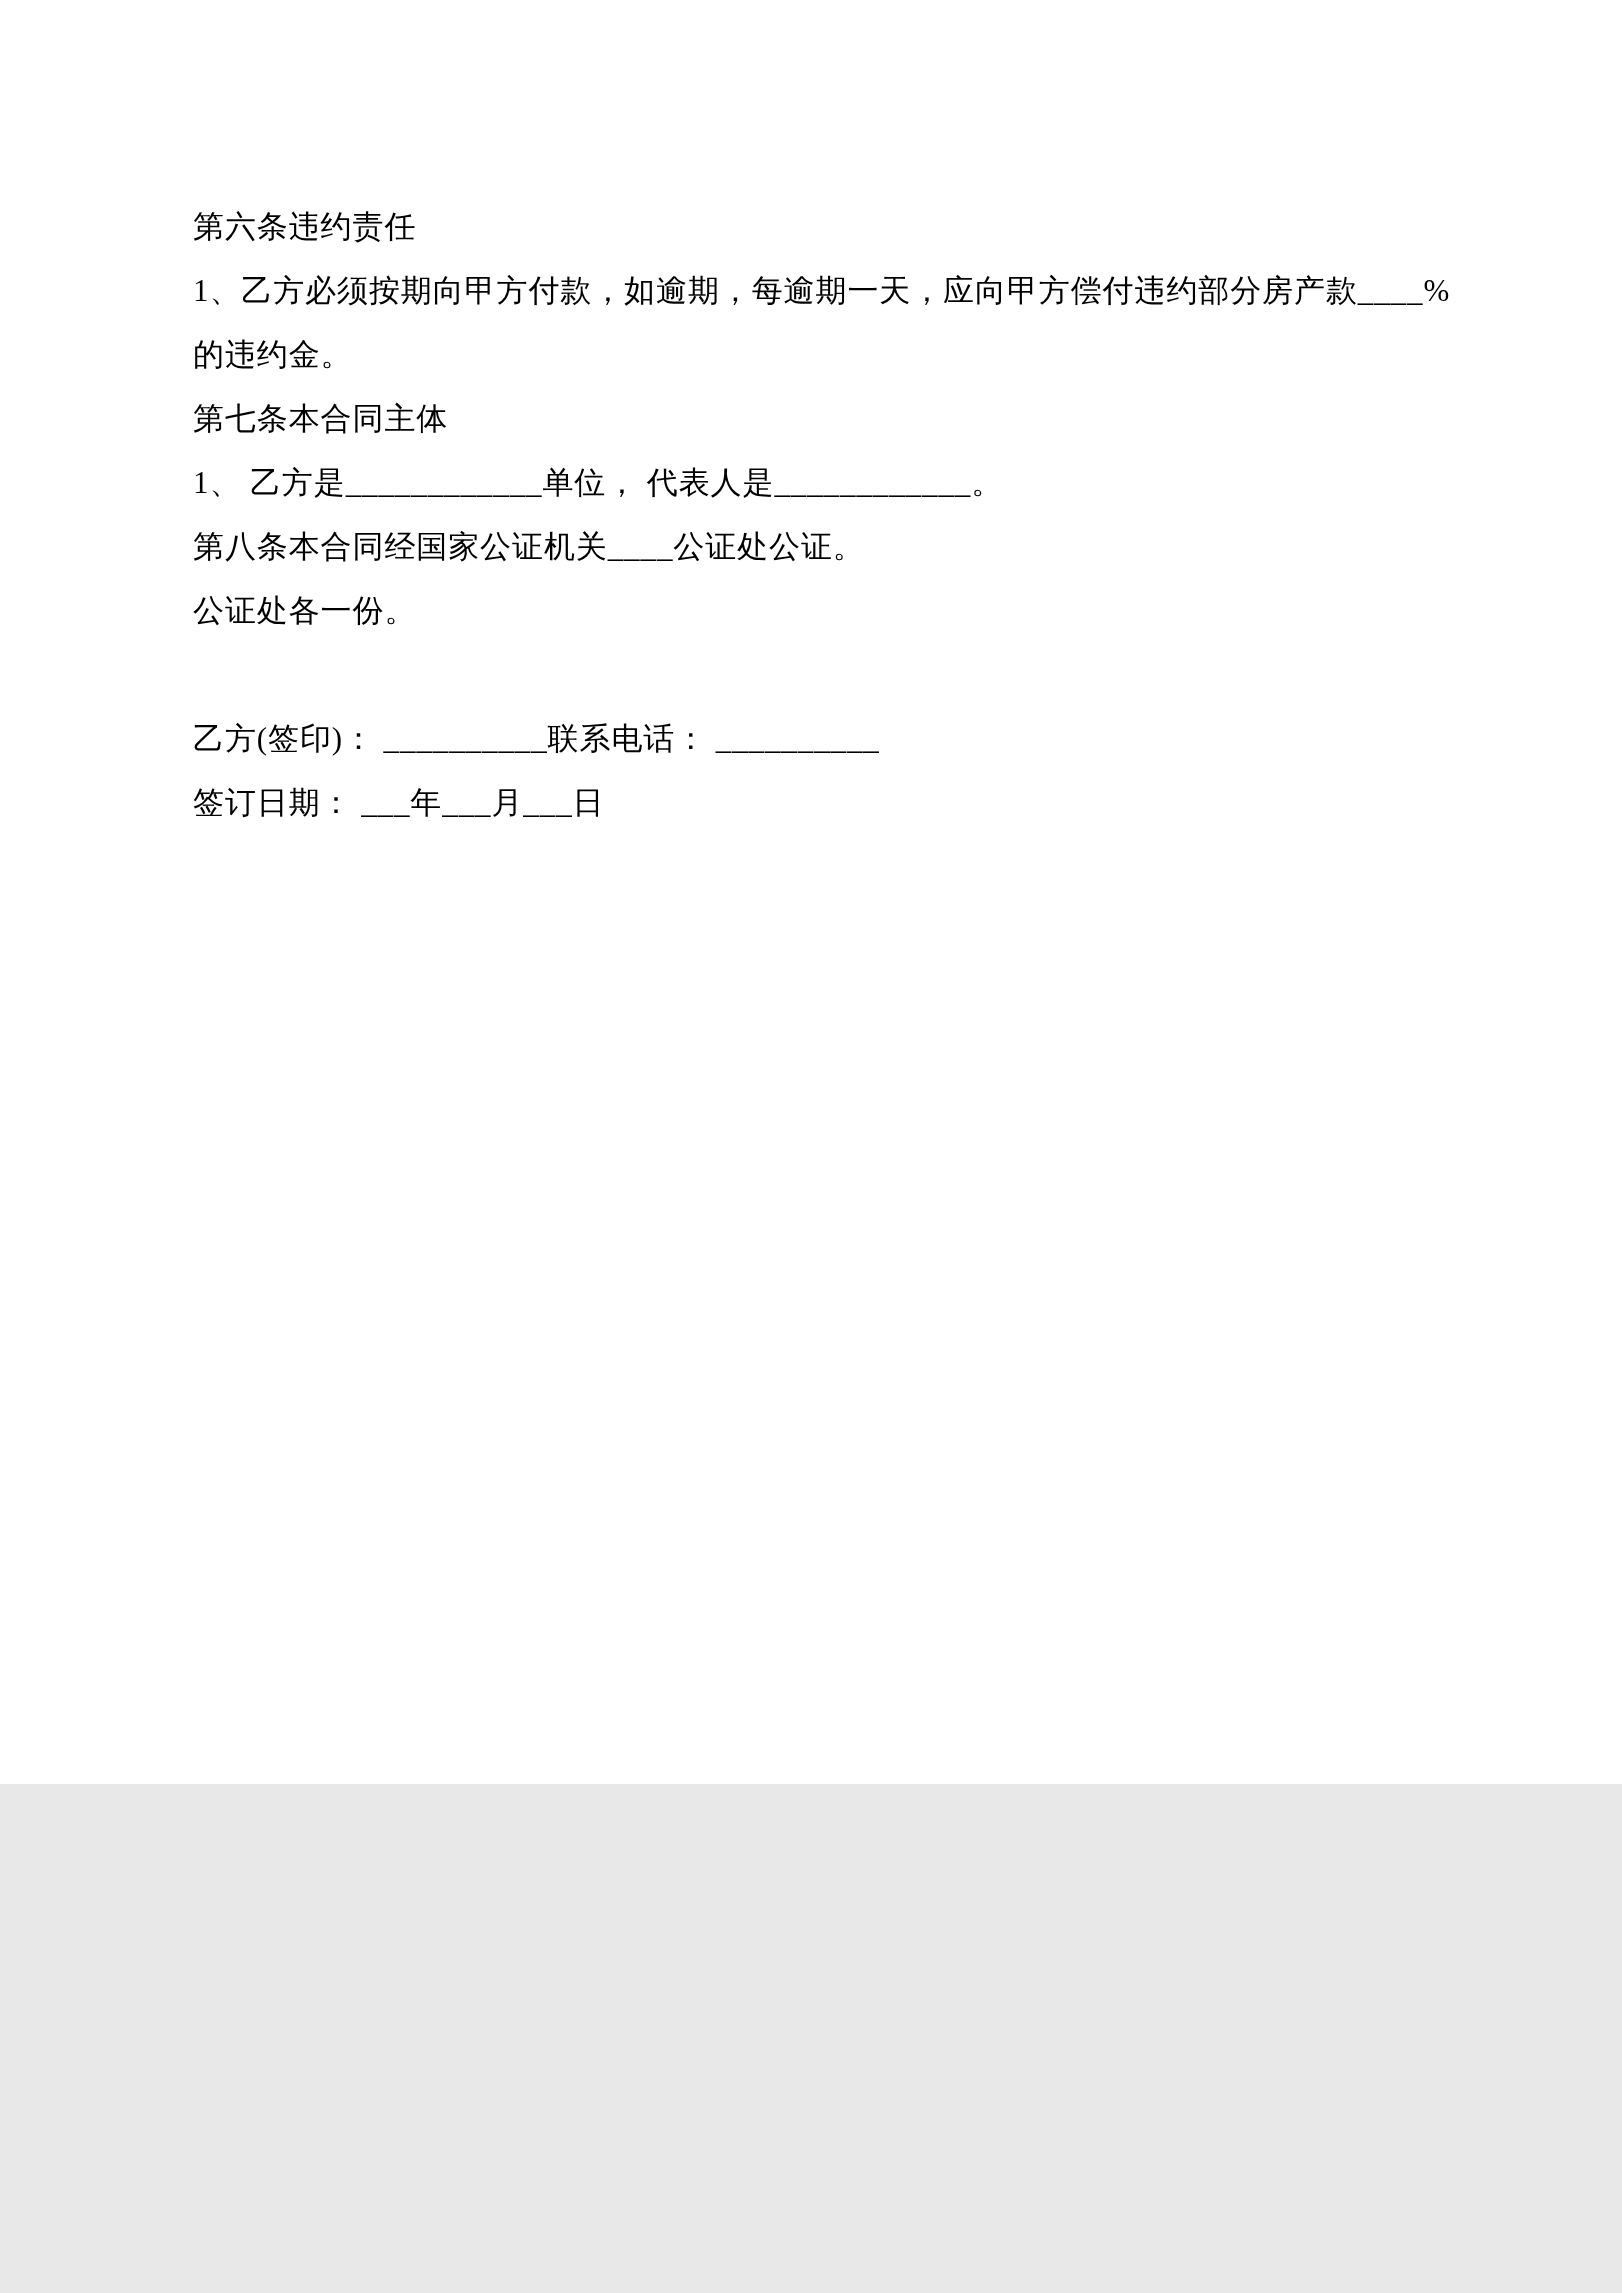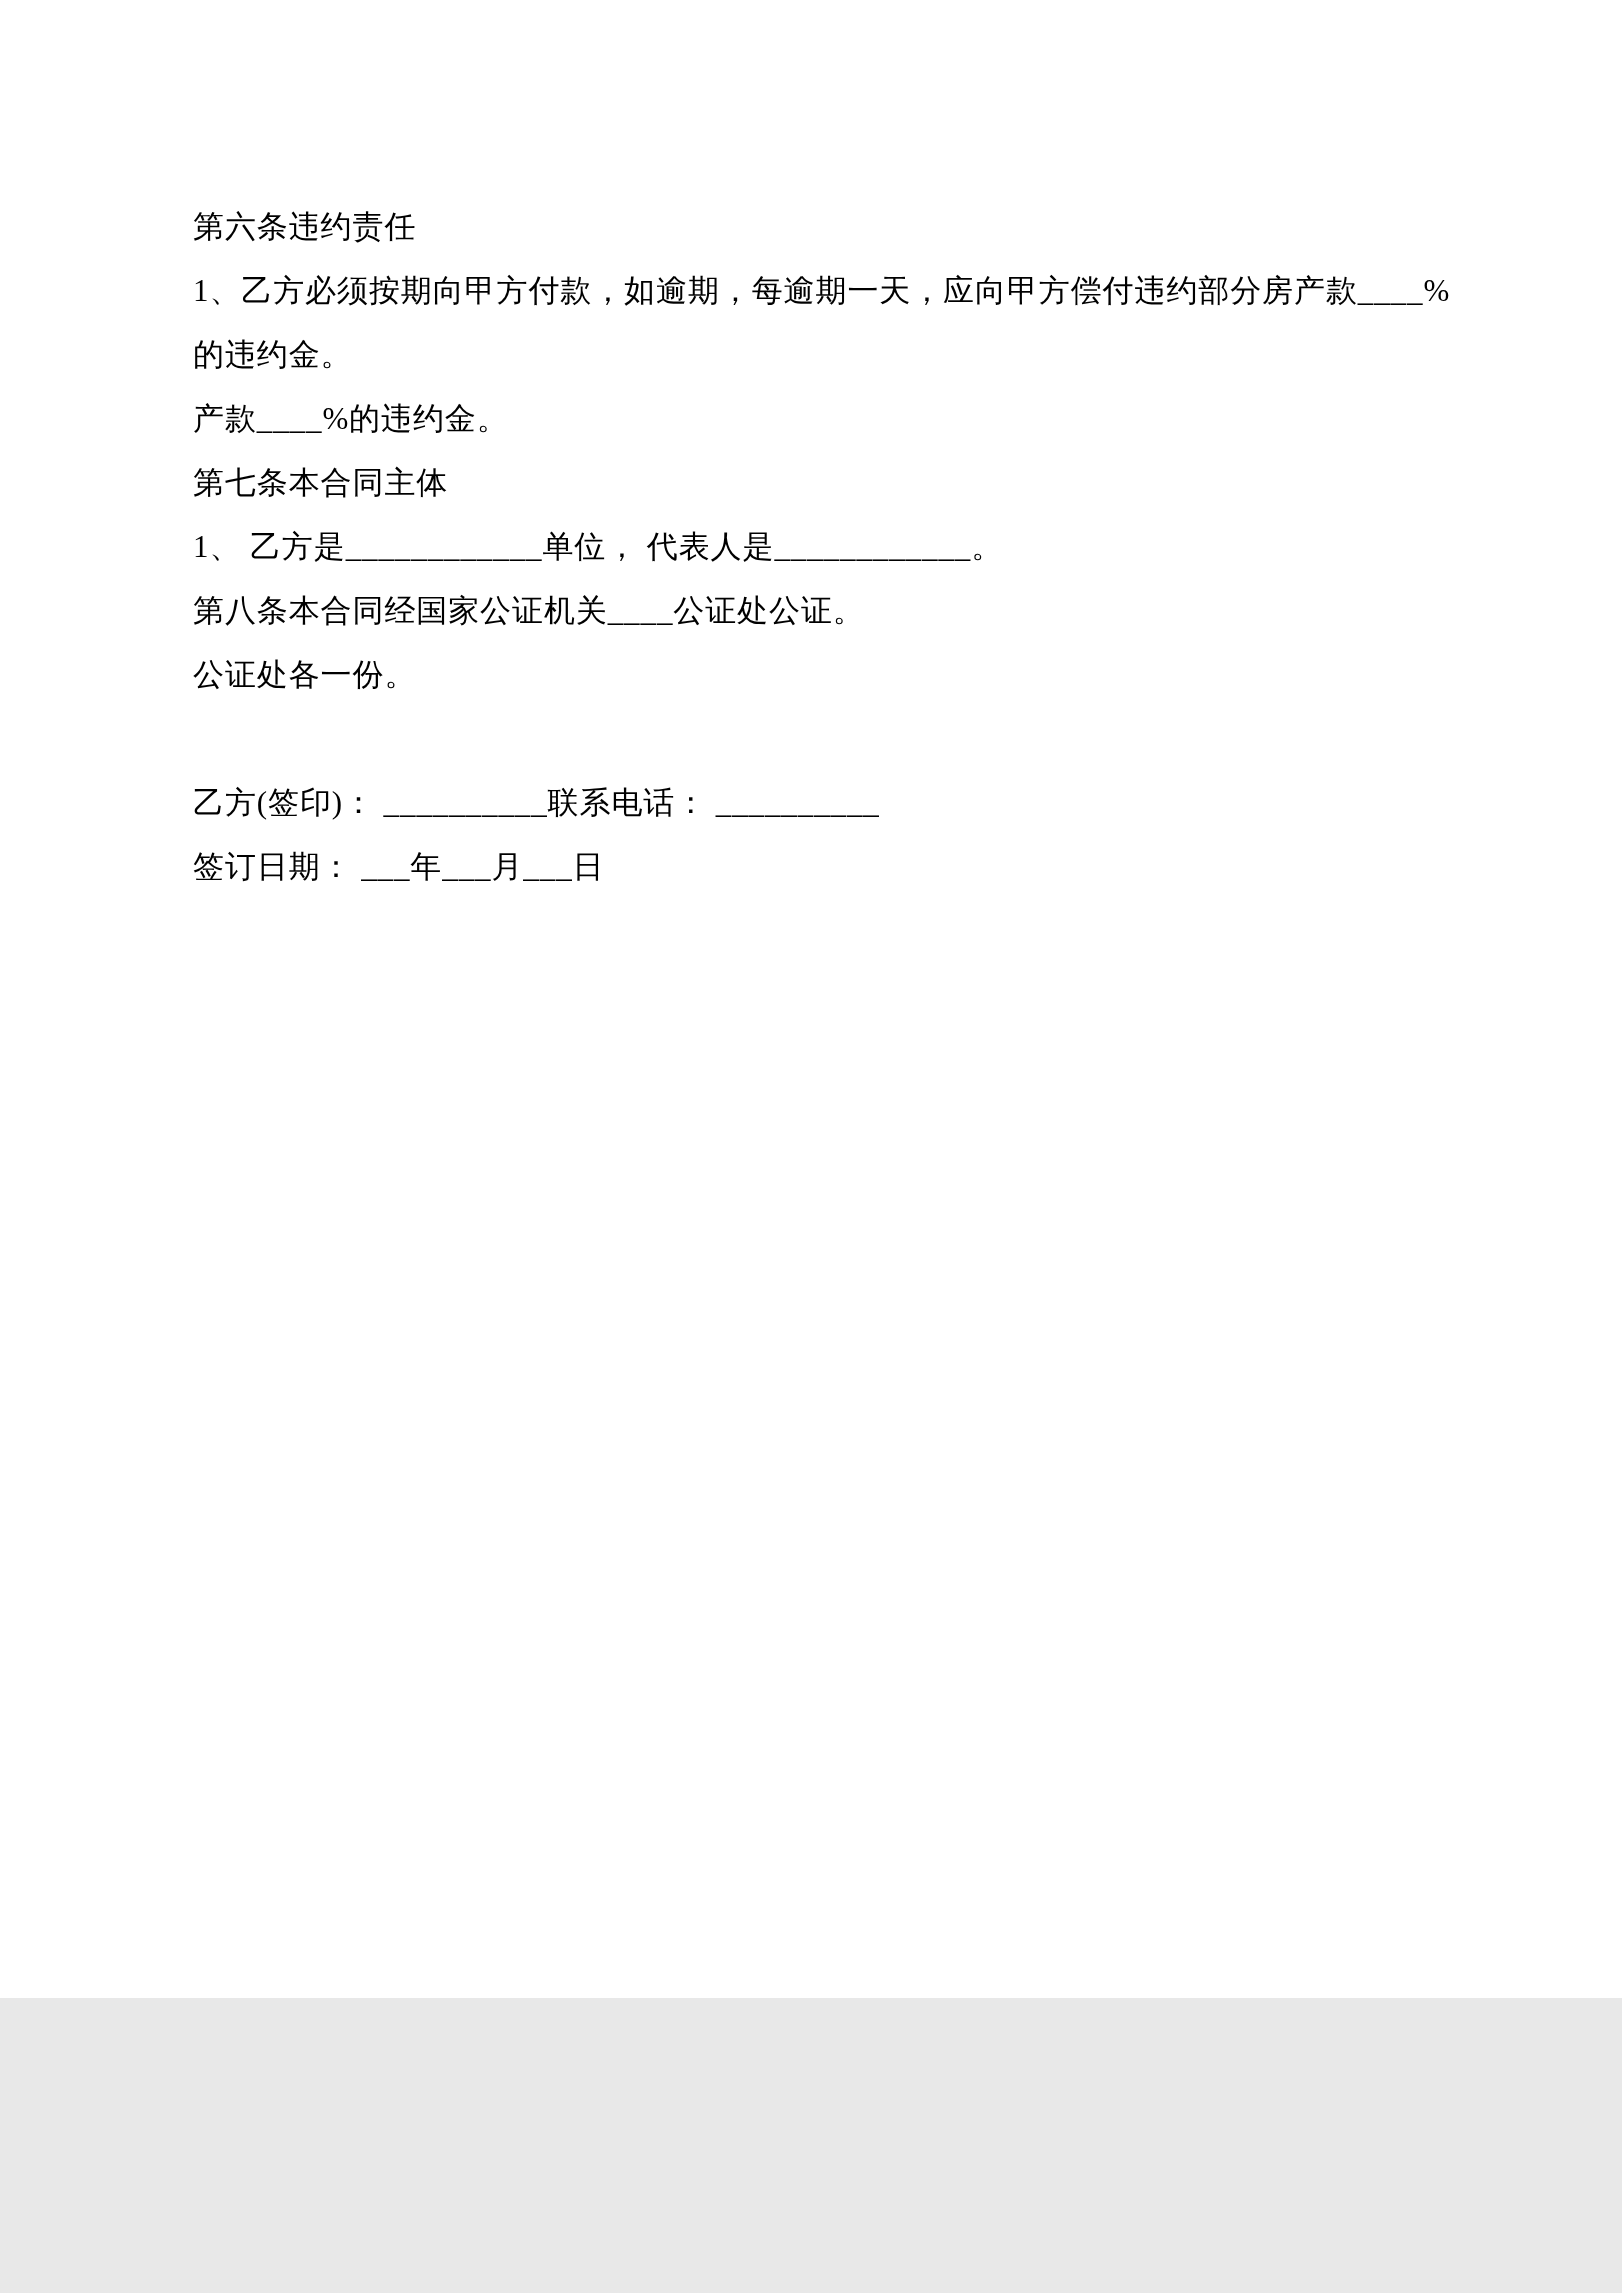--- a/index.html
+++ b/index.html
@@ -4,21 +4,21 @@
 <style>
   html, body {
     margin: 0;
     padding: 0;
     background: #e8e8e8;
     font-family: "Liberation Serif", "DejaVu Serif", serif;
   }
   .page {
     position: relative;
     width: 1623px;
-    height: 1998px;
+    height: 1784px;
     margin: 0 auto;
     background: #ffffff;
     color: #000000;
     overflow: hidden;
   }
   .body-block {
     position: absolute;
     top: 195px;
     left: 193px;
     width: 1255px;
@@ -47,21 +47,20 @@
   }
 </style>
 </head>
 <body>
 
 <div class="page">
   <div class="body-block">
     <div class="line">第六条违约责任</div>
     <div class="line">1、乙方必须按期向甲方付款，如逾期，每逾期一天，应向甲方偿付违约部分房产款____%</div>
     <div class="line">的违约金。</div>
-    <div class="line">产款____%的违约金。</div>
     <div class="line">第七条本合同主体</div>
     <div class="line">1、 乙方是____________单位， 代表人是____________。</div>
     <div class="line">第八条本合同经国家公证机关____公证处公证。</div>
     <div class="line">公证处各一份。</div>
     <div class="line blank"></div>
     <div class="line">乙方(签印)： __________联系电话： __________</div>
     <div class="line">签订日期： ___年___月___日</div>
   </div>
   <div class="footer">第 3 页 共 3 页</div>
 </div>

